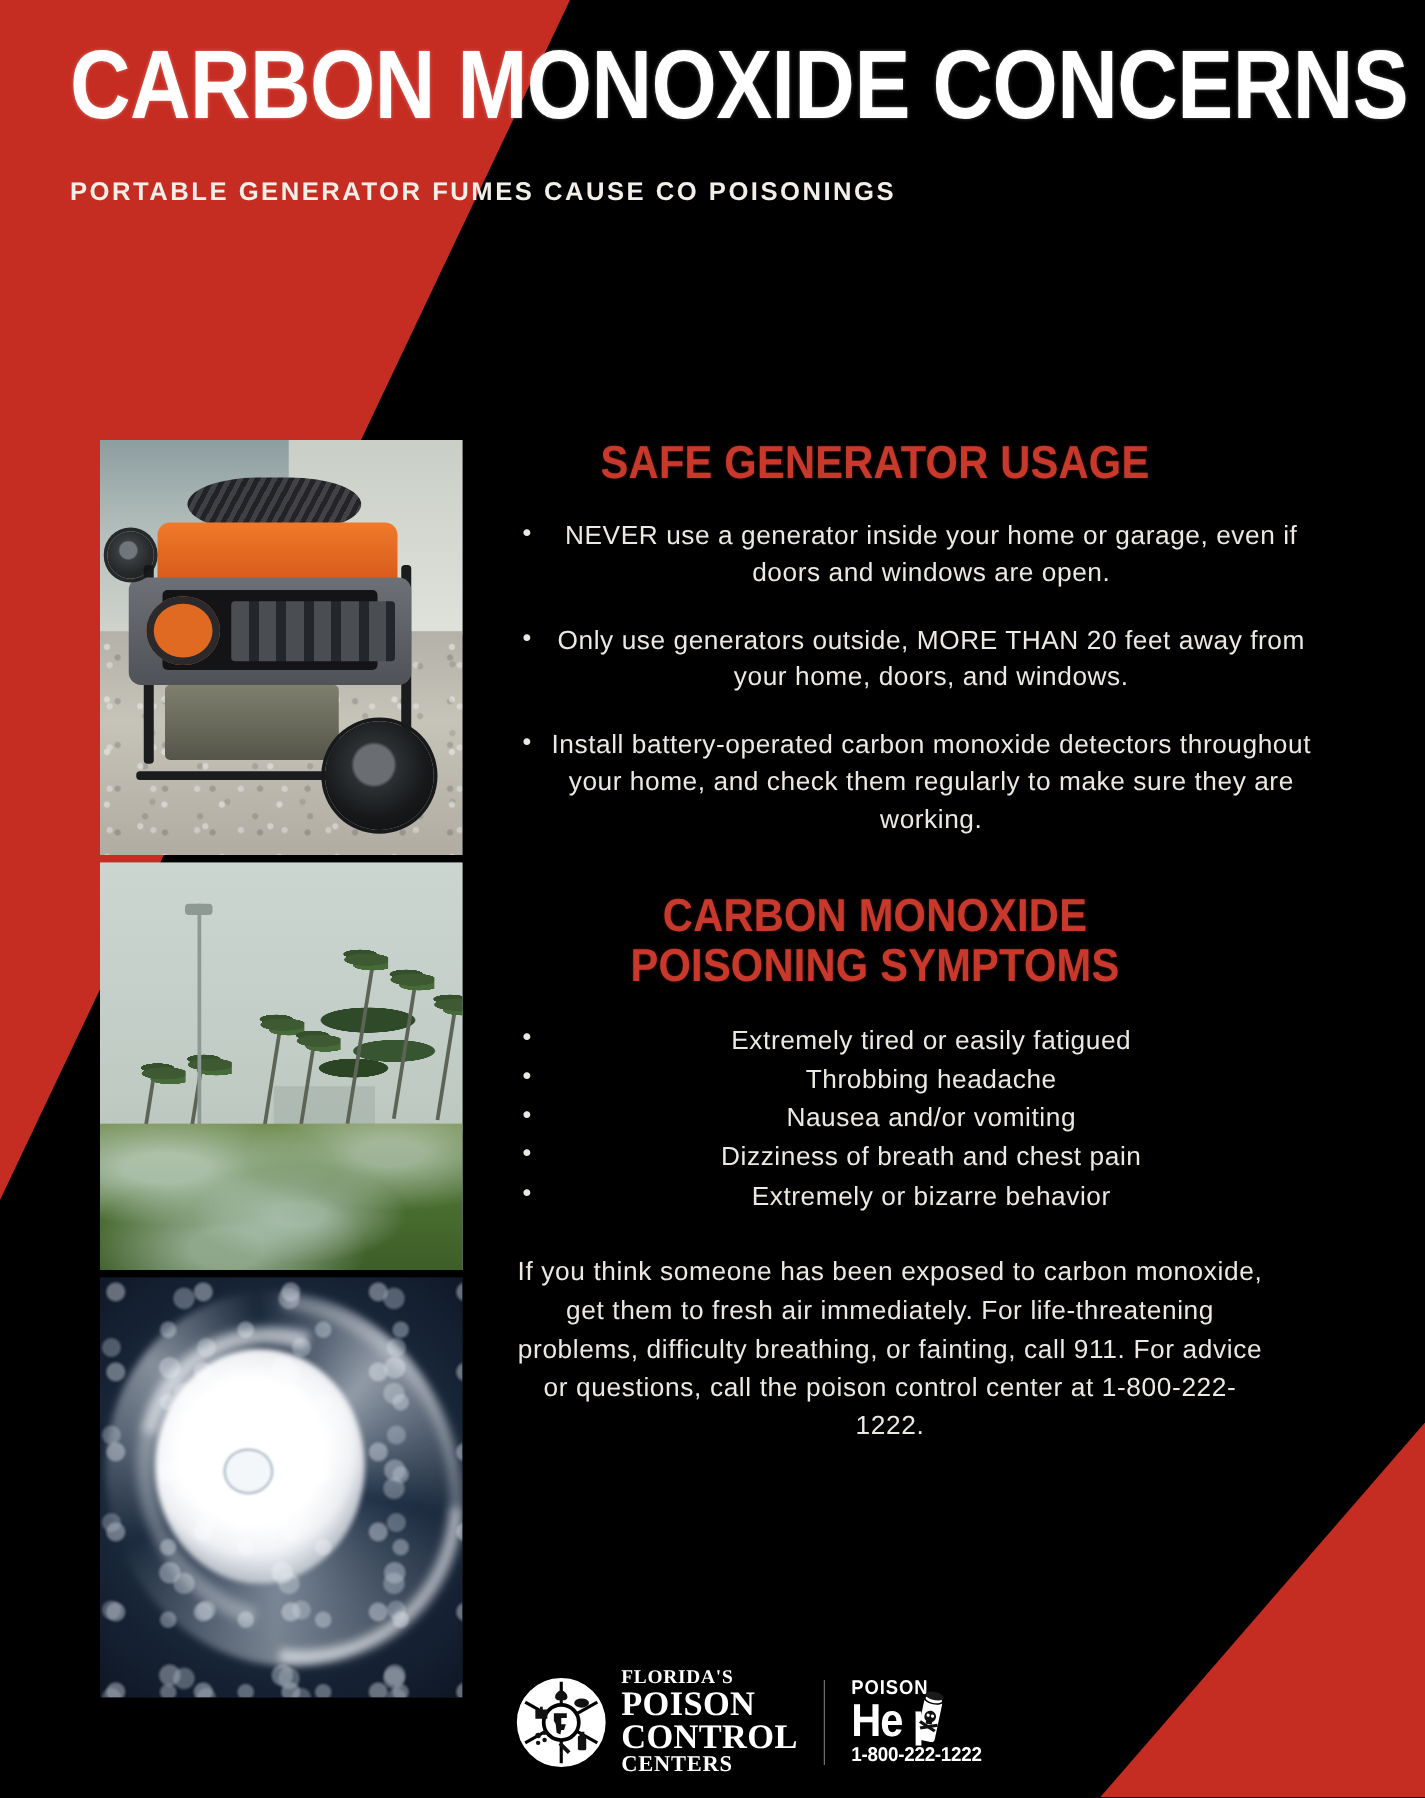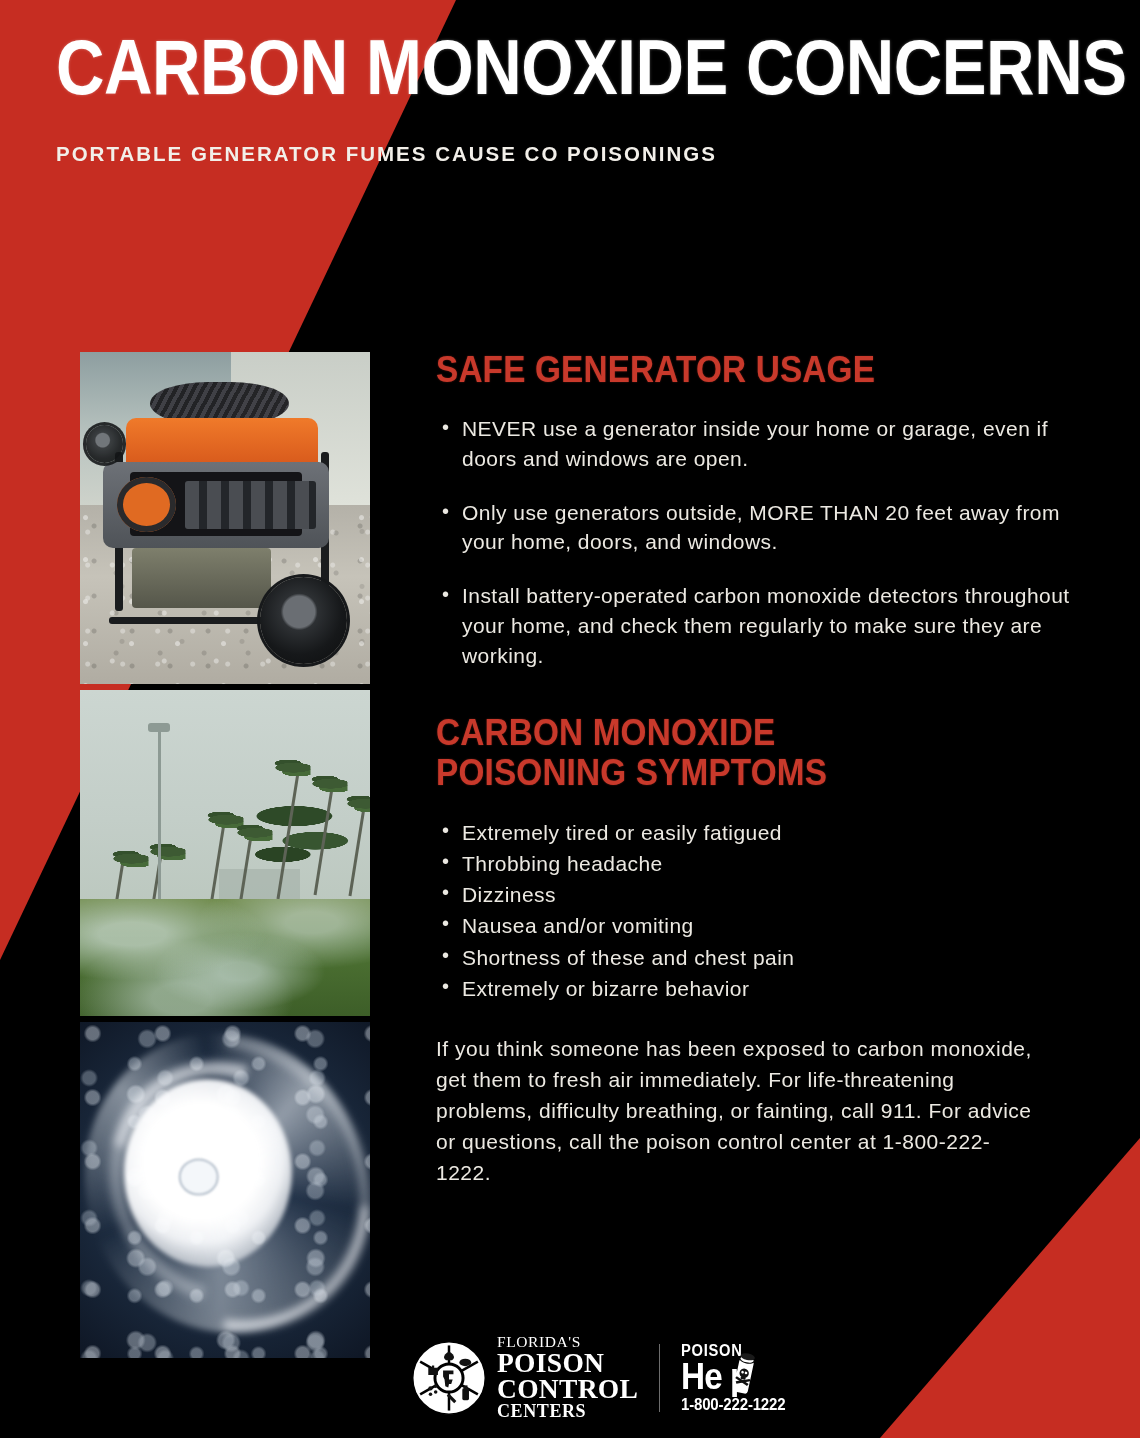--- a/index.html
+++ b/index.html
@@ -283,23 +283,24 @@
     transform:translate(-50%,-50%);
     border-radius:50%;
     border:2px solid rgba(150,165,180,.65);
     background:rgba(236,242,246,.6);
     filter:blur(1px);
   }
 
   
   .content {
     position:absolute;
-    left:436px; top:350px;
+    left:412px; top:350px;
     width:640px;
     z-index:5;
+    text-align:center;
   }
   .section-heading {
     font-family:"Liberation Sans Narrow","Liberation Sans", sans-serif;
     font-weight:bold;
     font-size:37px;
     line-height:1.08;
     color:#C8392B;
     letter-spacing:0.2px;
     transform:scaleX(0.9);
     transform-origin:left center;
@@ -348,21 +349,21 @@
     align-items:center;
     gap:16px;
   }
   .fpcc-logo { display:flex; align-items:center; gap:11px; }
   .fpcc-emblem { width:74px; height:74px; flex:0 0 74px; }
   .fpcc-wordmark {
     font-family:"Liberation Serif", serif;
     color:#ffffff;
     line-height:0.96;
   }
-  .fpcc-l1 { font-size:15.5px; font-weight:normal; letter-spacing:.6px; }
+  .fpcc-l1 { font-size:15.5px; font-weight:bold; letter-spacing:.6px; }
   .fpcc-l2 { font-size:27.5px; font-weight:bold; letter-spacing:.3px; }
   .fpcc-l3 { font-size:27.5px; font-weight:bold; letter-spacing:.3px; }
   .fpcc-l4 { font-size:18px;  font-weight:bold; letter-spacing:.6px; }
 
   .logo-divider {
     width:1px; height:68px; background:#6d6d6d; margin:0 5px;
   }
 
   .ph-logo { position:relative; color:#fff; }
   .ph-poison {
@@ -486,23 +487,22 @@
     </ul>
 
     <div class="section-heading symptoms">
       <div>CARBON MONOXIDE</div>
       <div>POISONING SYMPTOMS</div>
     </div>
 
     <ul class="bullet-list symptom-list">
       <li>Extremely tired or easily fatigued</li>
       <li>Throbbing headache</li>
-      <li>Dizziness</li>
       <li>Nausea and/or vomiting</li>
-      <li>Shortness of these and chest pain</li>
+      <li>Dizziness of breath and chest pain</li>
       <li>Extremely or bizarre behavior</li>
     </ul>
 
     <div class="closing-text">If you think someone has been exposed to carbon monoxide, get them to fresh air immediately. For life-threatening problems, difficulty breathing, or fainting, call 911. For advice or questions, call the poison control center at 1-800-222-1222.</div>
   </div>
 
   <div class="footer">
     <div class="logo-row">
 
       <div class="fpcc-logo">

